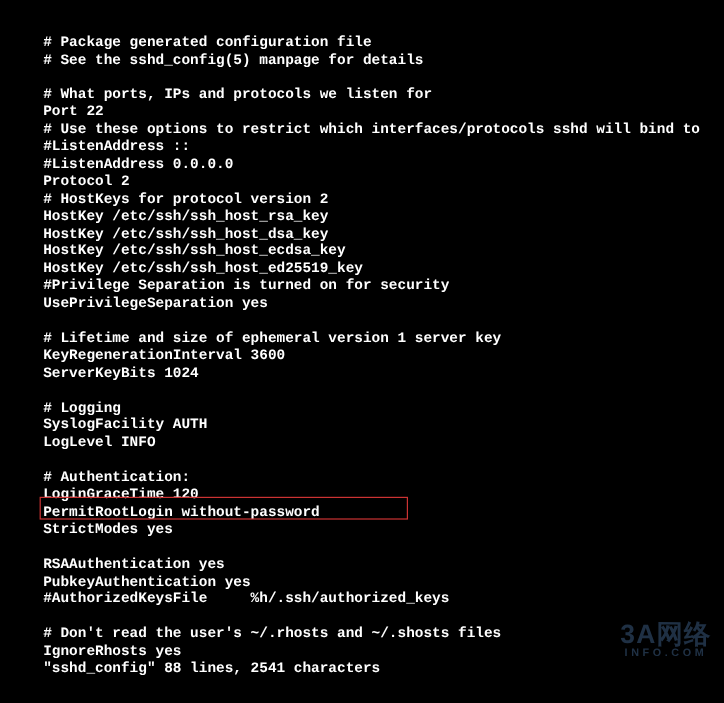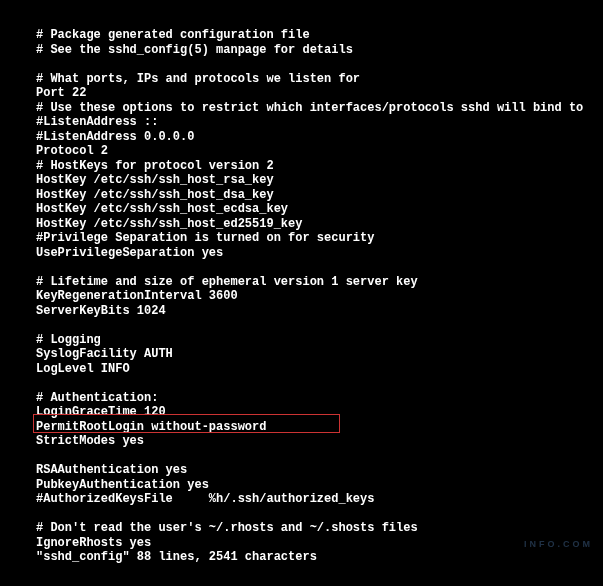--- a/index.html
+++ b/index.html
@@ -54,14 +54,15 @@
     }
   </style>
 </head>
 <body>
 
 <div class="terminal" id="terminal"><div class="line"># Package generated configuration file</div><div class="line"># See the sshd_config(5) manpage for details</div><div class="line">&nbsp;</div><div class="line"># What ports, IPs and protocols we listen for</div><div class="line">Port 22</div><div class="line"># Use these options to restrict which interfaces/protocols sshd will bind to</div><div class="line">#ListenAddress ::</div><div class="line">#ListenAddress 0.0.0.0</div><div class="line">Protocol 2</div><div class="line"># HostKeys for protocol version 2</div><div class="line">HostKey /etc/ssh/ssh_host_rsa_key</div><div class="line">HostKey /etc/ssh/ssh_host_dsa_key</div><div class="line">HostKey /etc/ssh/ssh_host_ecdsa_key</div><div class="line">HostKey /etc/ssh/ssh_host_ed25519_key</div><div class="line">#Privilege Separation is turned on for security</div><div class="line">UsePrivilegeSeparation yes</div><div class="line">&nbsp;</div><div class="line"># Lifetime and size of ephemeral version 1 server key</div><div class="line">KeyRegenerationInterval 3600</div><div class="line">ServerKeyBits 1024</div><div class="line">&nbsp;</div><div class="line"># Logging</div><div class="line">SyslogFacility AUTH</div><div class="line">LogLevel INFO</div><div class="line">&nbsp;</div><div class="line"># Authentication:</div><div class="line">LoginGraceTime 120</div><div class="line">PermitRootLogin without-password</div><div class="line">StrictModes yes</div><div class="line">&nbsp;</div><div class="line">RSAAuthentication yes</div><div class="line">PubkeyAuthentication yes</div><div class="line">#AuthorizedKeysFile     %h/.ssh/authorized_keys</div><div class="line">&nbsp;</div><div class="line"># Don't read the user's ~/.rhosts and ~/.shosts files</div><div class="line">IgnoreRhosts yes</div><div class="line">"sshd_config" 88 lines, 2541 characters</div></div>
 
 <div class="highlight-box" id="hbox" style="top: 414px; left: 33px; width: 307px; height: 19px;"></div>
 
 <div class="watermark">
+  <span>3A网络</span>
   <span class="sub">INFO.COM</span>
 </div>
 
 </body></html>

